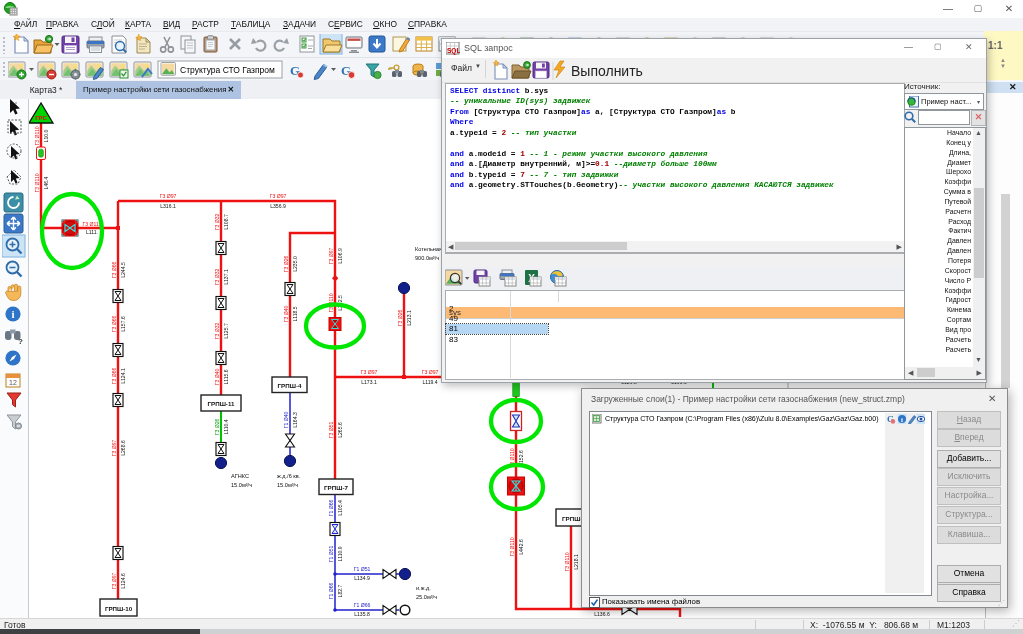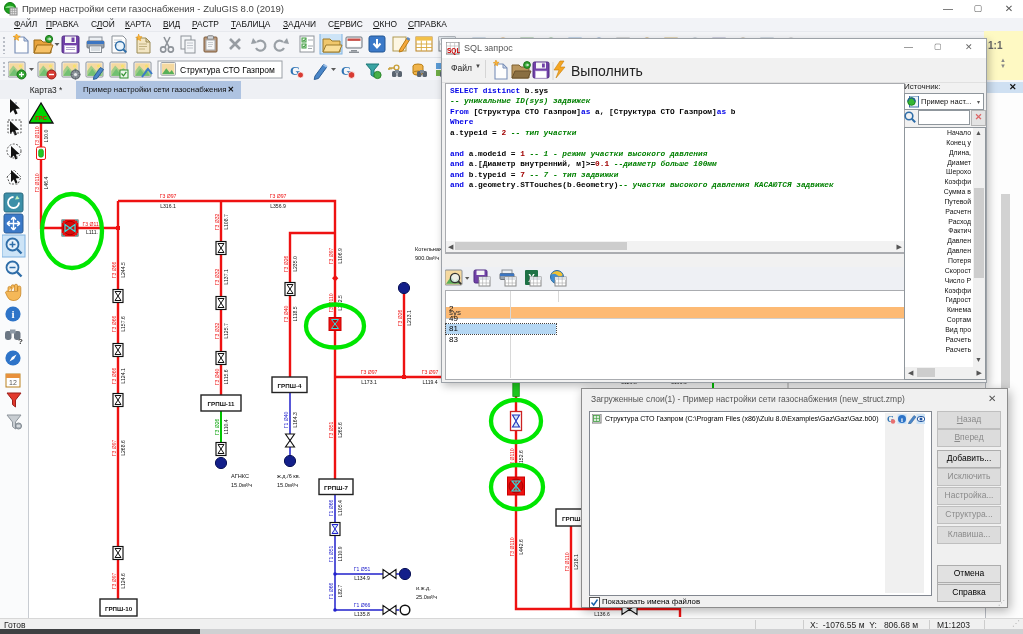--- a/index.html
+++ b/index.html
@@ -50,21 +50,20 @@
 <body>
 
 <div class="abs" id="titlebar">
   <svg class="abs" style="left:4px;top:2px" width="14" height="14" viewBox="0 0 14 14">
     <circle cx="6" cy="6" r="5.5" fill="#1ea11e"></circle>
     <path d="M1 6 a5.5 4 0 0 1 10 0" fill="#7fd87f"></path>
     <circle cx="6" cy="6" r="5.5" fill="none" stroke="#0c7a0c"></circle>
     <rect x="6" y="6" width="7" height="7" fill="#e8e8e8" stroke="#888"></rect>
     <path d="M6 8.3 h7 M6 10.6 h7 M8.3 6 v7 M10.6 6 v7" stroke="#999" stroke-width="0.7"></path>
   </svg>
-  <div class="ttl">Пример настройки сети газоснабжения - ZuluGIS 8.0 (2019)</div>
   <div class="capbtn" style="left:933px;">—</div>
   <div class="capbtn" style="left:963px;font-size:9px;">▢</div>
   <div class="capbtn" style="left:994px;">✕</div>
 </div>
 <div class="abs" id="menubar">
   <span style="left:14px;"><u>Ф</u>АЙЛ</span>
   <span style="left:46px;"><u>П</u>РАВКА</span>
   <span style="left:91px;">С<u>Л</u>ОЙ</span>
   <span style="left:125px;"><u>К</u>АРТА</span>
   <span style="left:163px;"><u>В</u>ИД</span>
@@ -773,21 +772,21 @@
     </svg>
   </div>
   <div class="abs" id="anstable">
     <div class="abs" style="left:0;top:16px;width:458px;height:11px;background:#fdba74;border-bottom:1px solid #cfcfcf;">
         <span style="position:absolute;left:3px;top:1px;color:#333;">sys</span>
       </div>
     <div class="abs" style="left:64px;top:0;width:1px;height:87px;background:#d8d8d8;"></div>
     <div class="abs" style="left:112px;top:0;width:1px;height:11px;background:#d8d8d8;"></div>
     <div class="abs" style="left:3px;top:13px;">2</div>
     <div class="abs" style="left:3px;top:23px;">49</div>
-    <div class="abs" style="left:0px;top:32.5px;width:110px;height:10.5px;background:#b5d7f3;outline:1px dotted #444;">
+    <div class="abs" style="left:0px;top:32.5px;width:102px;height:10.5px;background:#b5d7f3;outline:1px dotted #444;">
         <span style="position:absolute;left:3px;top:.5px;">81</span>
       </div>
     <div class="abs" style="left:3px;top:44px;">83</div>
   </div>
   <div class="abs" id="istok">
     <span class="abs" style="left:1px;top:0px;font-size:8px;color:#222;">Источник:</span>
     <div class="abs" style="left:1px;top:11px;width:78px;height:15px;background:#fff;border:1px solid #8f969c;">
       <svg class="abs" style="left:2px;top:1.5px" width="12" height="12" viewBox="0 0 12 12">
           <rect x="2.5" y="0" width="9" height="11" fill="#eef4fb" stroke="#4472a8"></rect>
           <circle cx="4.5" cy="5.5" r="3.8" fill="#35b835" stroke="#1a8a1a"></circle>

